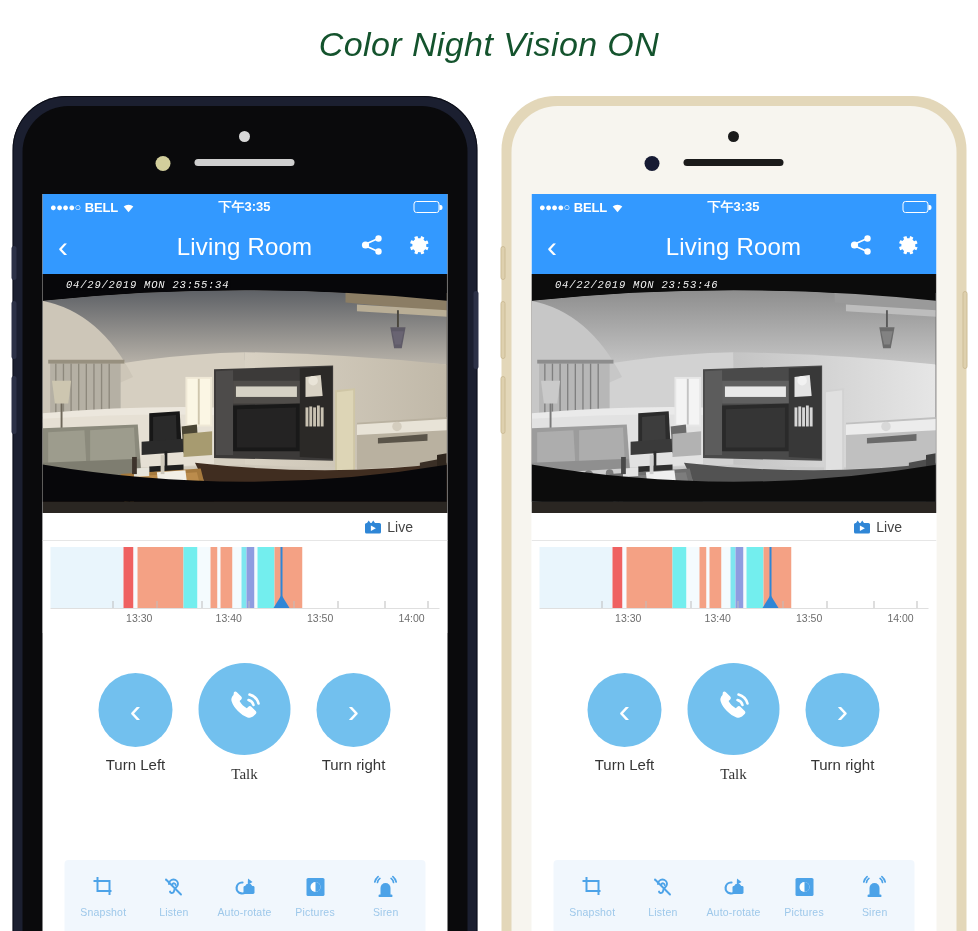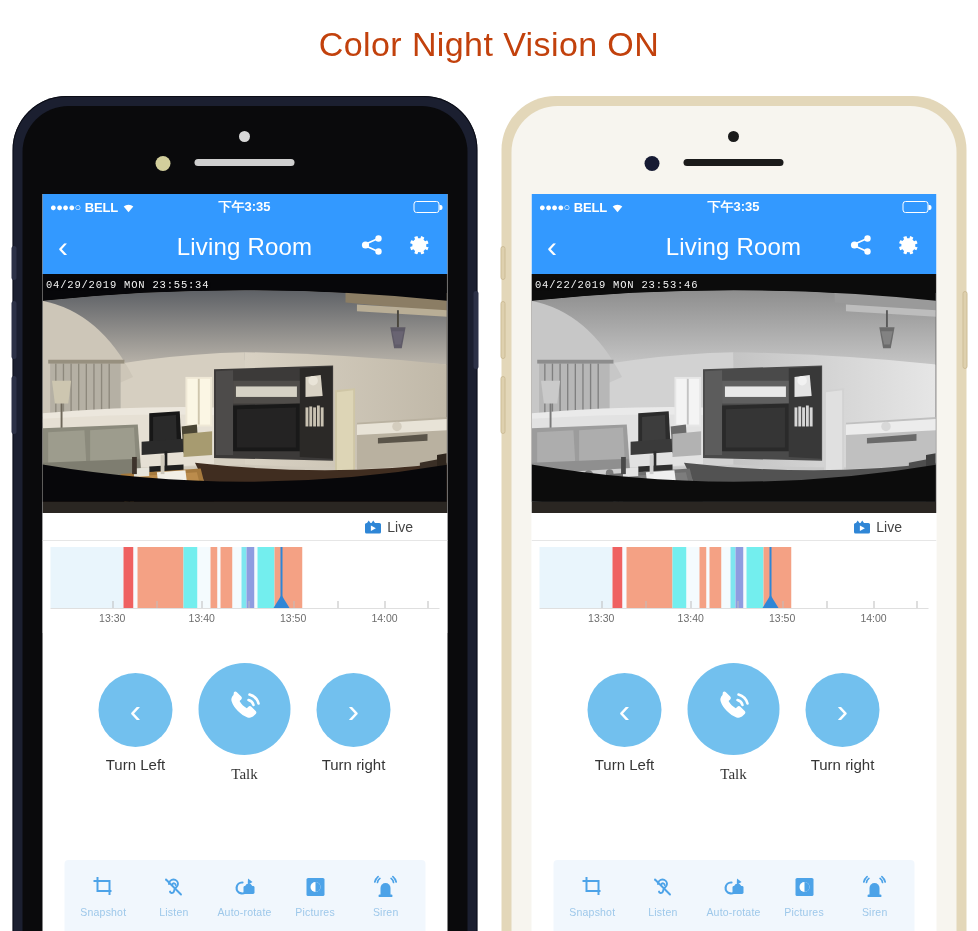--- a/index.html
+++ b/index.html
@@ -8,22 +8,23 @@
     background: #ffffff;
     font-family: "Liberation Sans", sans-serif;
     overflow: hidden;
   }
   .page { position: relative; width: 978px; height: 931px; background:#fff; }
 
   
   .headings { display: flex; width: 978px; height: 88px; }
   .heading {
     flex: 1; display: flex; align-items: center; justify-content: center;
-    font-size: 34px; font-weight: 400; color: #c2410c;
+    font-size: 34px; font-weight: 400; color: #14532d;
     letter-spacing: 0.4px;
+    font-style: italic;
   }
 
   
   .panels { display: flex; width: 978px; height: 843px; }
   .panel { flex: 1; position: relative; }
 
   
   .phone {
     position: absolute; top: 8px; left: 50%; transform: translateX(-50%);
     width: 465px; height: 840px;
@@ -102,24 +103,25 @@
   }
   .nav-icons { margin-left:auto; display:flex; align-items:center; gap:22px; z-index:2;}
 
   
   .video {
     position:relative; width:100%; height:239px; overflow:hidden;
     background:#2a2622;
   }
   .video .vid-art { position:absolute; inset:0; }
   .ts-overlay {
-    position:absolute; top:5px; left:4px; z-index:20;
+    position:absolute; top:5px; left:24px; z-index:20;
     color:#f2f2f2; font-family:"Liberation Mono", monospace;
     font-size:10.5px; letter-spacing:0.8px;
     text-shadow: 0 0 3px rgba(0,0,0,.85);
+    font-style: italic;
   }
 
   
   .live-row {
     height:28px; display:flex; align-items:center; justify-content:flex-end;
     padding-right:34px; border-bottom:1px solid #e6e6e6; background:#fff;
   }
   .live-ico { width:17px; height:14px; margin-right:6px; }
   .live-label { font-size:14px; color:#444; }
 
@@ -136,21 +138,21 @@
     border-bottom:13px solid #2f86d6; transform: translateX(-50%);
   }
   .tl-marker-line {
     position:absolute; top:0; bottom:0; width:2px; background:#2f86d6;
     transform: translateX(-50%);
   }
   .tl-tick { position:absolute; bottom:0; width:1px; height:7px; background:#bdbdbd; }
   .tl-axis { position:relative; height:22px; }
   .tl-label {
     position:absolute; top:3px; transform:translateX(-50%);
-    font-size:10.5px; color:#6d6d6d;
+    font-size:10.5px; color:#6d6d6d;margin-left:27px;
   }
 
   
   .ptz {
     display:flex; align-items:flex-start; justify-content:center;
     gap:26px; padding-top:40px;
   }
   .ptz-item { display:flex; flex-direction:column; align-items:center; }
   .ptz-circle {
     border-radius:50%; background:#72c0ee;

